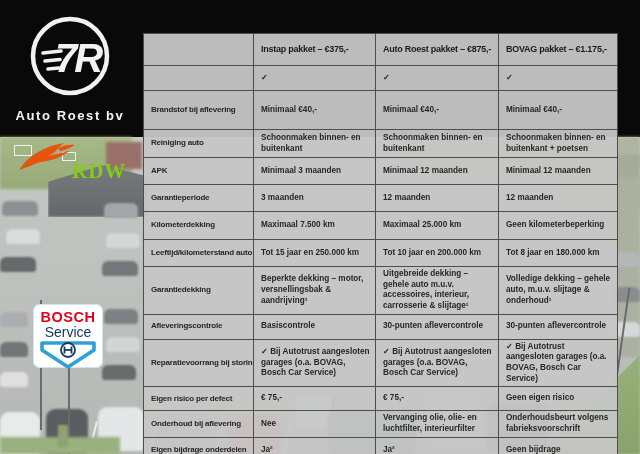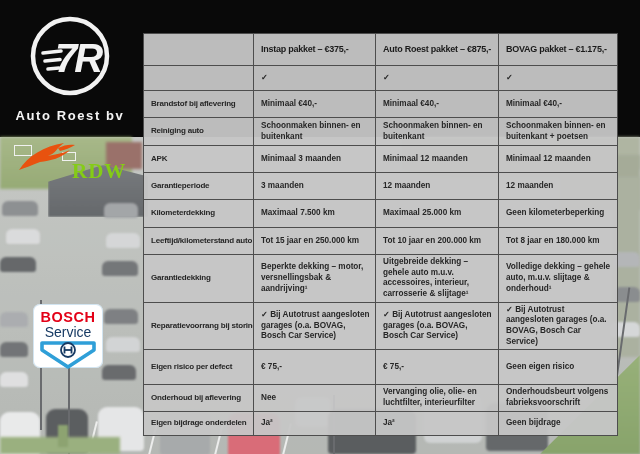--- a/index.html
+++ b/index.html
@@ -45,21 +45,21 @@
   table.pkg col.c2{width:123px;} table.pkg col.c3{width:119px;}
   table.pkg th,table.pkg td{
     border:1px solid #4d4d4d;background:rgba(198,198,198,0.95);
     color:#262626;font-weight:700;text-align:left;vertical-align:middle;
     padding:2px 4px 2px 7px;line-height:1.3;}
   table.pkg th{font-size:9px;letter-spacing:-0.25px;white-space:nowrap;color:#1b1b1b;overflow:hidden;}
   table.pkg td{font-size:8.2px;}
   table.pkg td.lbl{font-size:8px;letter-spacing:-0.2px;white-space:nowrap;overflow:hidden;}
   thead tr{height:32px;}
   tbody tr:nth-child(1){height:25px;}
-  tbody tr:nth-child(2){height:27px;margin-left:36px;}
+  tbody tr:nth-child(2){height:39px;margin-left:36px;}
   tbody tr:nth-child(3){height:28px;}
   tbody tr:nth-child(4){height:27px;}
   tbody tr:nth-child(5){height:27px;}
   tbody tr:nth-child(6){height:28px;}
   tbody tr:nth-child(7){height:27px;}
   tbody tr:nth-child(8){height:34px;}
   tbody tr:nth-child(9){height:25px;}
   tbody tr:nth-child(10){height:35px;}
   tbody tr:nth-child(11){height:24px;}
   tbody tr:nth-child(12){height:24px;}
@@ -213,20 +213,26 @@
         <td>Tot 10 jaar en 200.000 km</td>
         <td>Tot 8 jaar en 180.000 km</td>
       </tr>
       <tr>
         <td class="lbl">Garantiedekking</td>
         <td>Beperkte dekking – motor, versnellingsbak &amp; aandrijving¹</td>
         <td>Uitgebreide dekking – gehele auto m.u.v. accessoires, interieur, carrosserie &amp; slijtage¹</td>
         <td>Volledige dekking – gehele auto, m.u.v. slijtage &amp; onderhoud¹</td>
       </tr>
       <tr>
+        <td class="lbl">Afleveringscontrole</td>
+        <td>Basiscontrole</td>
+        <td>30-punten aflevercontrole</td>
+        <td>30-punten aflevercontrole</td>
+      </tr>
+      <tr>
         <td class="lbl">Reparatievoorrang bij storingen</td>
         <td>✓ Bij Autotrust aangesloten garages (o.a. BOVAG, Bosch Car Service)</td>
         <td>✓ Bij Autotrust aangesloten garages (o.a. BOVAG, Bosch Car Service)</td>
         <td>✓ Bij Autotrust aangesloten garages (o.a. BOVAG, Bosch Car Service)</td>
       </tr>
       <tr>
         <td class="lbl">Eigen risico per defect</td>
         <td>€ 75,-</td>
         <td>€ 75,-</td>
         <td>Geen eigen risico</td>

